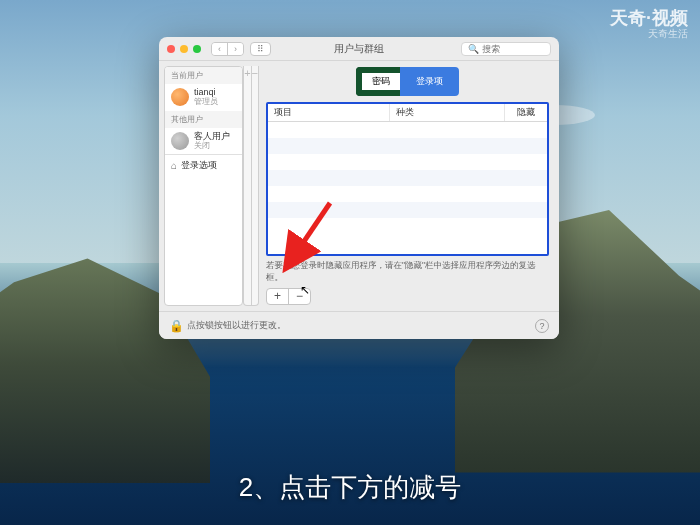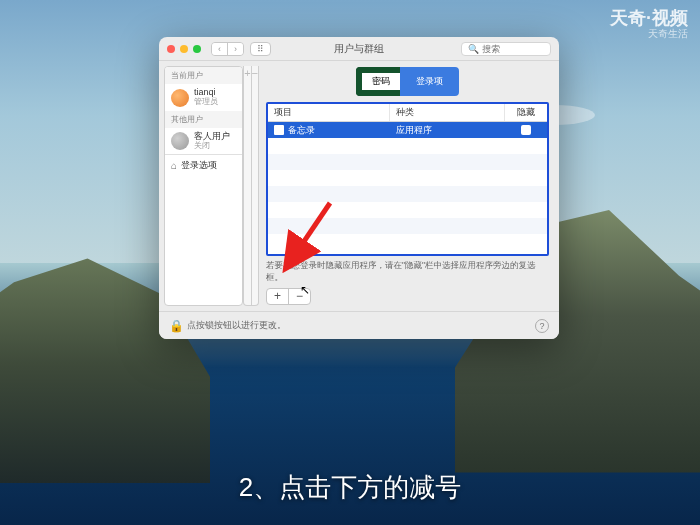--- a/index.html
+++ b/index.html
@@ -30,21 +30,21 @@
     .title { position: absolute; left: 50%; transform: translateX(-50%); font-size: 10px; color: #4a4a4a; }
     .search { margin-left: auto; display: flex; align-items: center; border: 1px solid #d5d5d5; border-radius: 4px; background: #fff; padding: 1px 6px; width: 90px; }
     .search-icon { font-size: 9px; color: #999; margin-right: 3px; }
     .search-input { border: none; outline: none; font-size: 9px; width: 100%; color: #999; background: transparent; }
     
     .body { flex: 1; display: flex; }
     
     .sidebar { width: 105px; display: flex; flex-direction: row; padding: 5px; }
     .user-list { flex: 1; border: 1px solid #cfcfcf; border-radius: 4px; background: #fff; overflow: hidden; }
     .list-header { font-size: 8px; color: #888; padding: 3px 6px; background: #f4f4f4; }
-    .user-item { display: flex; align-items: flex-end; padding: 4px 6px; gap: 5px; }
+    .user-item { display: flex; align-items: center; padding: 4px 6px; gap: 5px; }
     .avatar { width: 18px; height: 18px; border-radius: 50%; flex-shrink: 0; }
     .avatar-orange { background: radial-gradient(circle at 35% 35%, #ffb870, #e87d2c); }
     .avatar-gray { background: radial-gradient(circle at 35% 35%, #d0d0d0, #999); }
     .user-info { display: flex; flex-direction: column; line-height: 1.1; }
     .user-name { font-size: 9px; color: #333; }
     .user-role { font-size: 8px; color: #999; }
     .login-options { display: flex; align-items: center; gap: 4px; padding: 4px 6px; border-top: 1px solid #e0e0e0; }
     .home-icon { font-size: 10px; color: #666; }
     .login-text { font-size: 9px; color: #333; }
     .sidebar-controls { display: flex; border: 1px solid #cfcfcf; border-top: none; border-radius: 0 0 4px 4px; background: #f6f6f6; }
@@ -156,30 +156,20 @@
       <div class="tabs">
         <span class="tab">密码</span>
         <span class="tab active">登录项</span>
       </div>
       <div class="table">
         <div class="thead">
           <div class="th th1">项目</div>
           <div class="th th2">种类</div>
           <div class="th th3">隐藏</div>
         </div>
-        <div class="trow sel">
-          <div class="td td1">
-              <span class="app-icon"></span>
-              <span>备忘录</span>
-            </div>
-          <div class="td td2">应用程序</div>
-          <div class="td td3">
-              <span class="checkbox"></span>
-            </div>
-        </div>
         <div class="trow"></div>
         <div class="trow alt"></div>
         <div class="trow"></div>
         <div class="trow alt"></div>
         <div class="trow"></div>
         <div class="trow alt"></div>
       </div>
       <div class="hint">若要在您登录时隐藏应用程序，请在"隐藏"栏中选择应用程序旁边的复选框。</div>
       <div class="pm-controls">
         <span>+</span>

